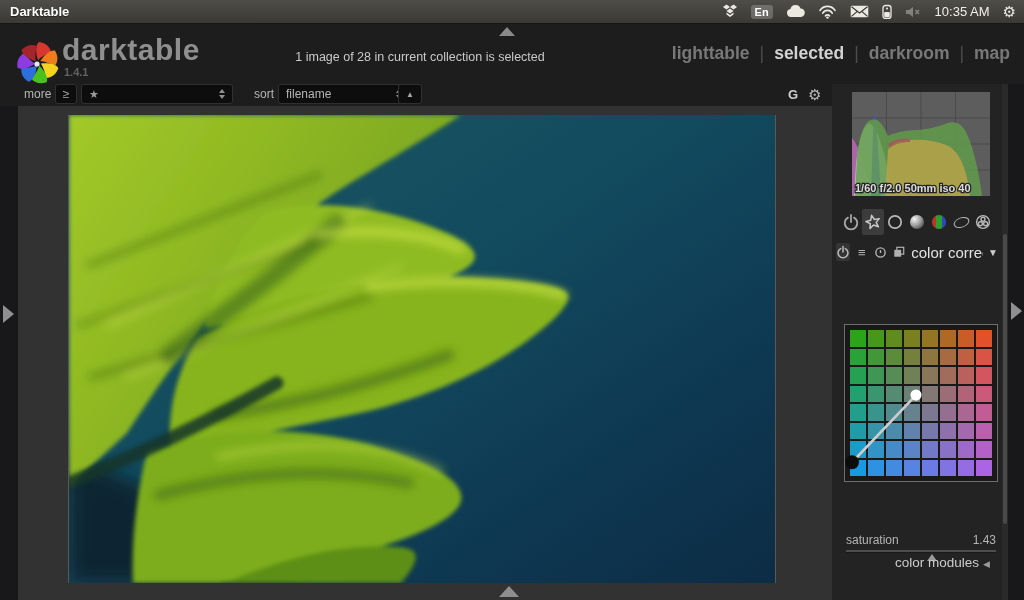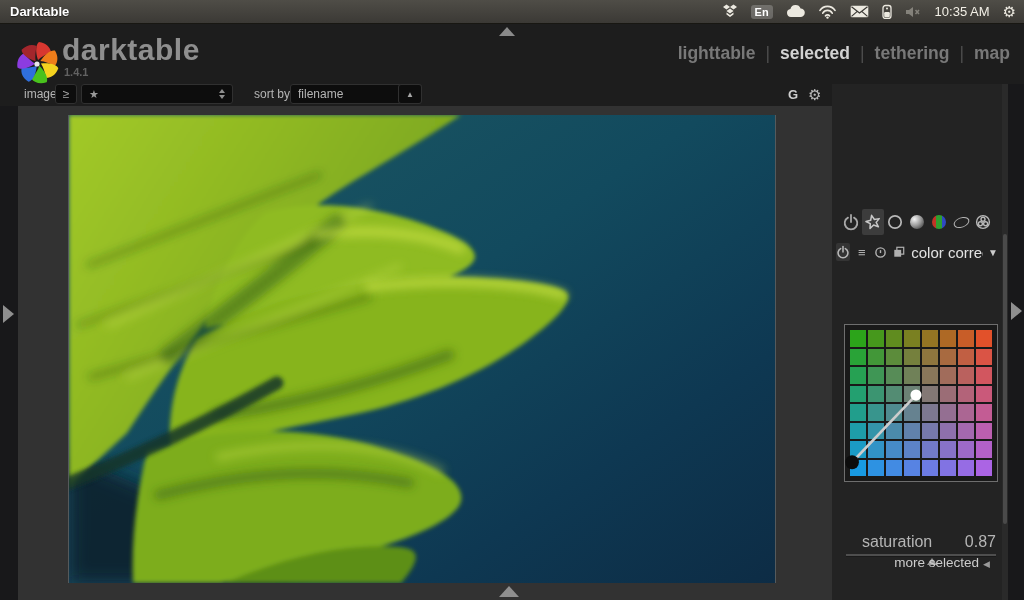--- a/index.html
+++ b/index.html
@@ -94,21 +94,21 @@
   #module-caret { margin-left:auto; font-size:10px; color:#cccccc; }
 
   #grid-frame { position:absolute; left:12px; top:240px; width:154px; height:158px;
     border:1px solid #6e6e6e; background:#191919; padding:5px; }
   #color-grid { position:relative; width:142px; height:146px; display:grid;
     grid-template-columns:repeat(8,1fr); grid-template-rows:repeat(8,1fr); gap:2px; background:#191919; }
   #color-grid .cell { width:100%; height:100%; }
   #grid-overlay { position:absolute; left:0; top:0; width:142px; height:146px; pointer-events:none; }
 
   #saturation-row { position:absolute; left:14px; top:449px; width:150px; }
-  #saturation-row .lblrow { display:flex; justify-content:space-between; font-size:16px; color:#b5b5b5;margin-left:16px; }
+  #saturation-row .lblrow { display:flex; justify-content:space-between; font-size:12px; color:#b5b5b5; }
   #sat-track { position:relative; margin-top:3px; height:3px; background:#4e4e4e; border-bottom:1px solid #1a1a1a; }
   #sat-marker { position:absolute; top:4px; width:0; height:0;
     border-left:5px solid transparent; border-right:5px solid transparent; border-bottom:7px solid #9a9a9a; }
 
   #more-modules { position:absolute; left:0; top:471px; width:158px; text-align:right;
     font-size:13.5px; color:#cccccc; }
   #more-modules .caret { font-size:9px; color:#9a9a9a; margin-left:4px; }
 </style>
 </head>
 <body>
@@ -181,45 +181,46 @@
             <path d="M0,-3 C-3,-12 -2,-19 1,-21 C8,-20 12,-16 13,-11 C8,-9 3,-6 0,-3Z" fill="#2f6fdd" transform="rotate(204)"></path>
             <path d="M0,-3 C-3,-12 -2,-19 1,-21 C8,-20 12,-16 13,-11 C8,-9 3,-6 0,-3Z" fill="#8c3ce0" transform="rotate(255)"></path>
             <path d="M0,-3 C-3,-12 -2,-19 1,-21 C8,-20 12,-16 13,-11 C8,-9 3,-6 0,-3Z" fill="#a3262c" transform="rotate(306)"></path>
           </g>
           <circle cx="-1" cy="1" r="2.6" fill="#e8e8e8"></circle>
         </g>
       </svg>
     </div>
     <div id="app-name">darktable</div>
     <div id="app-version">1.4.1</div>
+    <div id="status-line">1 image of 28 in current collection is selected</div>
     <div id="view-nav">
       <span class="nav-item">lighttable</span>
       <span class="sep">|</span>
       <span class="nav-item active">selected</span>
       <span class="sep">|</span>
-      <span class="nav-item">tethering</span>
+      <span class="nav-item">darkroom</span>
       <span class="sep">|</span>
       <span class="nav-item">map</span>
     </div>
   </div>
 
   <div id="toolbar">
-    <span class="lbl" style="left:24px">image</span>
+    <span class="lbl" style="left:24px">more</span>
     <div class="tb-btn" style="left:55px; width:22px">
       <span>≥</span>
     </div>
     <div class="tb-dd" style="left:81px; width:152px">
       <span style="font-size:11px; color:#9a9a9a">★</span>
       <span class="spin">
           <i class="up"></i>
           <i class="dn"></i>
         </span>
     </div>
     <span class="lbl" style="left:254px">sort by</span>
-    <div class="tb-dd" style="left:290px; width:132px">
+    <div class="tb-dd" style="left:278px; width:132px">
       <span>filename</span>
       <span class="spin">
           <i class="up"></i>
           <i class="dn"></i>
         </span>
     </div>
     <div class="tb-btn" style="left:398px; width:24px; font-size:8px">
       <span>▲</span>
     </div>
     <span id="grp-shortcut">G</span>
@@ -283,20 +284,34 @@
           <path d="M250,120 C310,112 360,120 392,134" stroke="#d5e94c" stroke-width="9" opacity="0.6"></path>
           <path d="M150,342 C240,322 320,330 372,356" stroke="#c9e246" stroke-width="7" opacity="0.45"></path>
         </g>
         <path d="M-10,372 C60,344 130,312 208,268" stroke="#14362c" stroke-width="13" fill="none" opacity="0.85" filter="url(#soft1)" stroke-linecap="round"></path>
       </svg>
     </div>
     <div id="bottom-expander"></div>
   </div>
 
   <div id="right-panel">
+    <div id="histogram">
+      <svg width="138" height="104" viewBox="0 0 138 104">
+        <rect width="138" height="104" fill="#5d5d5d"></rect>
+        <path d="M34.5,0V104 M69,0V104 M103.5,0V104 M0,26H138 M0,52H138 M0,78H138" stroke="#4b4b4b" stroke-width="1"></path>
+        <path d="M0,104 L0,46 C4,50 8,60 12,74 C15,84 18,94 20,104 Z" fill="#b165ae" opacity="0.95"></path>
+        <path d="M2,104 L4,72 C7,48 11,36 16,32 C20,30 25,38 29,52 C33,64 38,84 41,104 Z" fill="#c4c4c4" opacity="0.85"></path>
+        <path d="M19,104 L21,40 C22,24 23,16 24,28 L27,70 L29,104 Z" fill="#4953c6" opacity="0.9"></path>
+        <path d="M3,104 L5,64 C8,40 13,30 19,28 C26,26 31,32 36,44 C44,40 56,38 66,38 C78,37 88,34 96,31
+                 C103,29 109,31 114,40 C120,52 125,72 128,90 L130,104 Z" fill="#61a04b" opacity="0.8"></path>
+        <path d="M33,104 L36,58 C40,50 48,48 58,48 C72,47 84,49 94,53 C102,56 108,64 112,76 C115,84 117,94 118,104 Z" fill="#b2a24a" opacity="0.92"></path>
+        <path d="M36,52 C44,46 52,46 58,47 L58,50 C50,50 42,52 38,56 Z" fill="#a25858" opacity="0.8"></path>
+        <text x="3" y="100" font-size="11" font-weight="bold" fill="#dddddd" stroke="#222222" stroke-width="2.5" paint-order="stroke" font-family="Liberation Sans, sans-serif">1/60 f/2.0 50mm iso 40</text>
+      </svg>
+    </div>
 
     <div id="module-groups">
       <span class="mg">
         <svg width="18" height="18" viewBox="0 0 18 18">
             <g stroke="#a8a8a8" stroke-width="1.8" fill="none" stroke-linecap="round">
           <path d="M6,4.6 a6.3,6.3 0 1 0 6,0"></path>
               <path d="M9,2 V9"></path>
             </g>
           </svg>
       </span>
@@ -431,29 +446,29 @@
       <svg id="grid-overlay" viewBox="0 0 100 100" preserveAspectRatio="none">
         <line id="ov-line" x1="5" y1="94" x2="50" y2="48" stroke="#cccccc" stroke-width="2.6" vector-effect="non-scaling-stroke"></line>
         <circle id="ov-black" r="4.8" fill="#0c0c0c" cx="5" cy="94"></circle>
         <circle id="ov-white" r="3.9" fill="#ffffff" cx="50" cy="48"></circle>
       </svg>
     </div>
 
     <div id="saturation-row">
       <div class="lblrow">
         <span>saturation</span>
-        <span>0.87</span>
+        <span>1.43</span>
       </div>
       <div id="sat-track">
         <div id="sat-marker" style="left: calc(57% - 5px);"></div>
       </div>
     </div>
 
     <div id="more-modules">
-      <span>more selected</span><span class="caret">◀</span>
+      <span>color modules</span><span class="caret">◀</span>
     </div>
   </div>
 
   <div id="panel-scroll">
       <div class="thumb"></div>
     </div>
   <div id="right-strip">
     <div class="arr"></div>
   </div>
 

